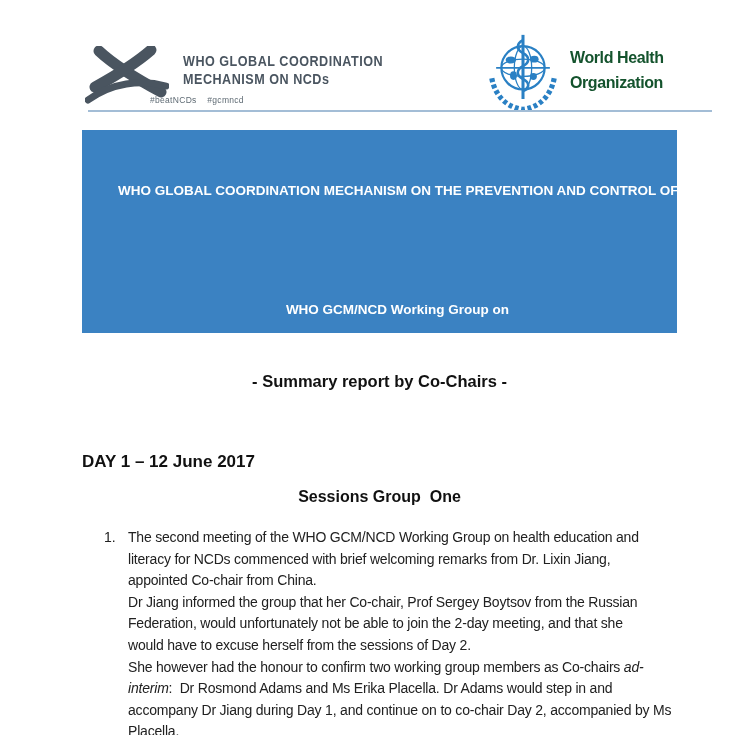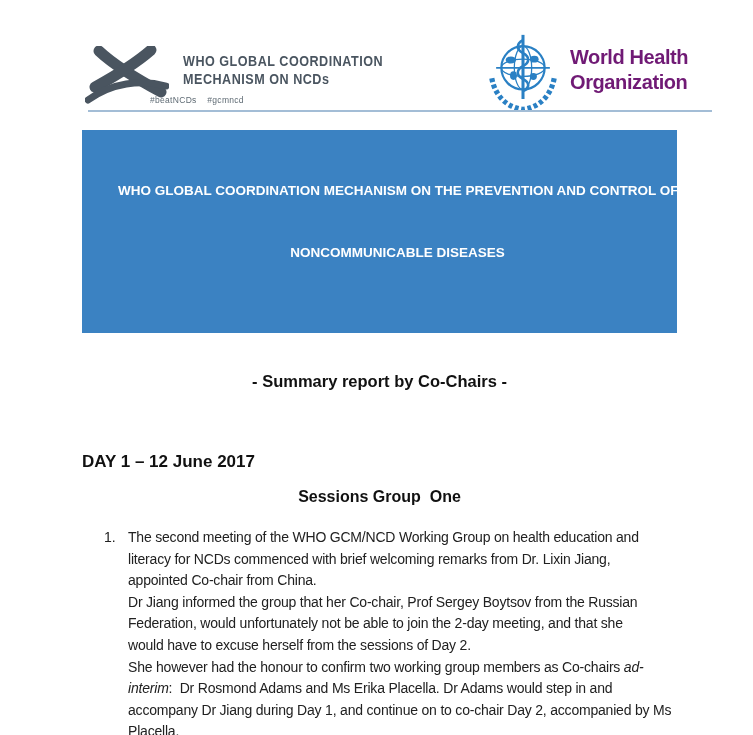--- a/index.html
+++ b/index.html
@@ -19,21 +19,21 @@
   }
   .hashtags {
     position:absolute; left:17px; top:51px;
     font-size:8.5px; color:#5f6b74; white-space:pre; letter-spacing:0.3px;margin-left:48px;
   }
 
   .who-logo { position:absolute; left:484px; top:33px; width:250px; height:82px; }
   .who-emblem { position:absolute; left:0; top:0; }
   .who-text {
     position:absolute; left:86px; top:12px;
-    font-weight:bold; font-size:20px; line-height:25px; color:#701a75;
+    font-weight:bold; font-size:16px; line-height:25px; color:#14532d;
     letter-spacing:-0.4px; white-space:nowrap;
   }
 
   .header-rule { position:absolute; left:88px; top:110px; width:624px; height:2px; background:#a3bdd6; }
 
   
   .banner {
     position:absolute; left:82px; top:130px; width:595px; height:203px;
     background:#3b82c2; color:#ffffff; box-sizing:border-box; padding-top:9px;
     text-align:center; font-weight:bold; font-size:13.5px; line-height:20.8px;padding-left:36px;
@@ -111,21 +111,20 @@
       <div>World Health</div>
       <div>Organization</div>
     </div>
   </div>
 
   <div class="header-rule"></div>
 
   <div class="banner">
     <div class="bblock b1">
       <div>WHO GLOBAL COORDINATION MECHANISM ON THE PREVENTION AND CONTROL OF</div>
-      <div>NONCOMMUNICABLE DISEASES</div>
     </div>
     <div class="bblock b2">
       <div>WHO GCM/NCD Working Group on</div>
       <div>health literacy for NCDs (WG 3.3, 2016-2017)</div>
       <div>Second Meeting</div>
     </div>
     <div class="bblock b3">
       <div>12 - 13 June 2017</div>
       <div>GENEVA, SWITZERLAND</div>
     </div>

